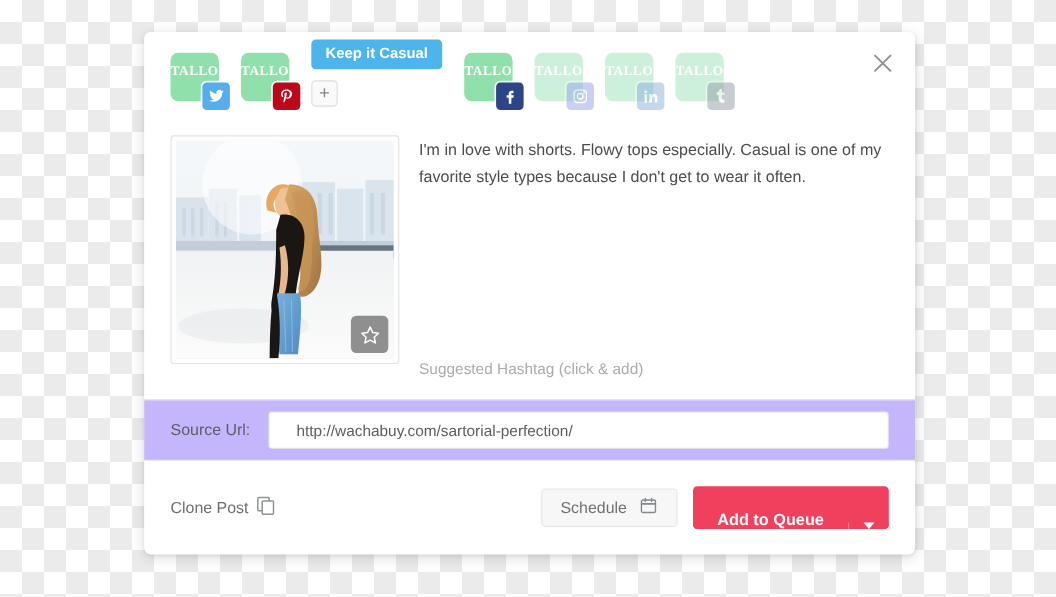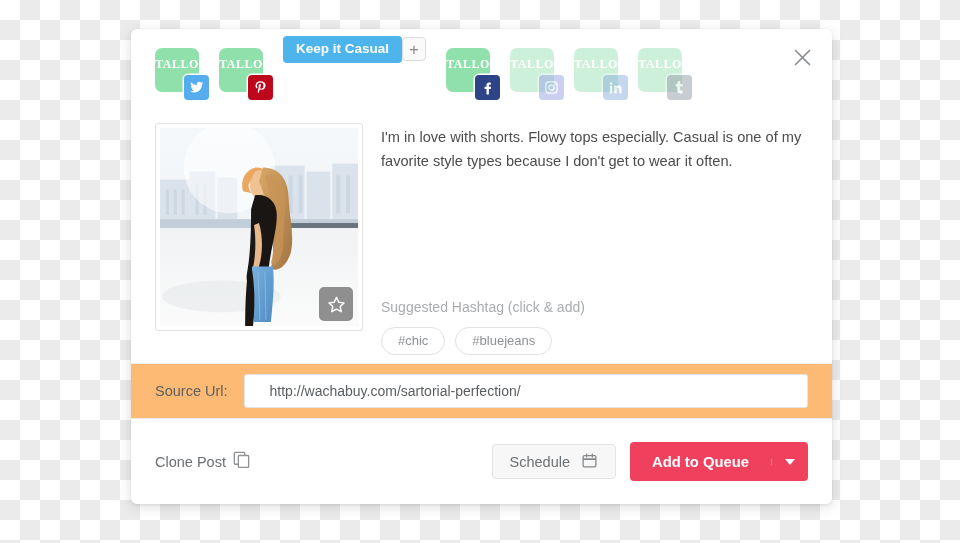--- a/index.html
+++ b/index.html
@@ -102,22 +102,22 @@
     align-items: center;
     justify-content: center;
     box-shadow: 0 0 0 1.5px #ffffff;
   }
   .badge svg { display: block; }
   .badge.dim { opacity: 0.52; }
 
   
   .tags-block {
     display: flex;
-    flex-direction: row;
-    gap: 0;
+    flex-direction: column;
+    gap: 10px;
     margin-right: 20px;
     margin-top: -12px;
     flex: none;
   }
   .tag-row { display: flex; align-items: center; gap: 8px; }
   .tag-pill {
     background: #4db4ec;
     color: #ffffff;
     font-size: 13.5px;
     font-weight: bold;
@@ -224,21 +224,21 @@
     white-space: nowrap;
   }
 
   
   .url-bar {
     position: absolute;
     left: 0;
     right: 0;
     top: 334px;
     height: 56px;
-    background: #fdba74;
+    background: #c4b5fd;
     border-top: 1px solid #ededee;
     border-bottom: 1px solid #ededee;
     display: flex;
     align-items: center;
     padding: 0 24px;
     box-sizing: border-box;
   }
   .url-label {
     font-size: 14.5px;
     color: #5b5f62;
@@ -290,21 +290,21 @@
     height: 35px;
     font-size: 14.5px;
     color: #6d7174;
     cursor: pointer;
     margin-right: 14px;
     box-sizing: border-box;
     font-family: "Liberation Sans", sans-serif;
   }
   .queue-group {
     display: flex;
-    align-items: center;
+    align-items: flex-end;
     height: 39px;
     border-radius: 4px;
     overflow: hidden;
     background: #ef405e;
   }
   .btn-queue {
     display: flex;
     align-items: center;
     padding: 0 22px;
     color: #ffffff;
@@ -506,24 +506,20 @@
           <polygon points="12,3 14.9,9.2 21.5,10 16.7,14.6 18,21.1 12,17.9 6,21.1 7.3,14.6 2.5,10 9.1,9.2"></polygon>
         </svg>
       </div>
     </div>
 
     <div class="text-col">
       <p class="post-text">I'm in love with shorts. Flowy tops especially. Casual is one of my favorite style types because I don't get to wear it often.</p>
 
       <div class="hashtag-area">
         <div class="hashtag-label">Suggested Hashtag (click &amp; add)</div>
-        <div class="hashtag-list">
-          <div class="hashtag">#chic</div>
-          <div class="hashtag">#bluejeans</div>
-        </div>
       </div>
     </div>
   </div>
 
   <div class="url-bar">
     <div class="url-label">Source Url:</div>
     <input class="url-input" type="text" value="http://wachabuy.com/sartorial-perfection/" style="">
   </div>
 
   <div class="footer">

